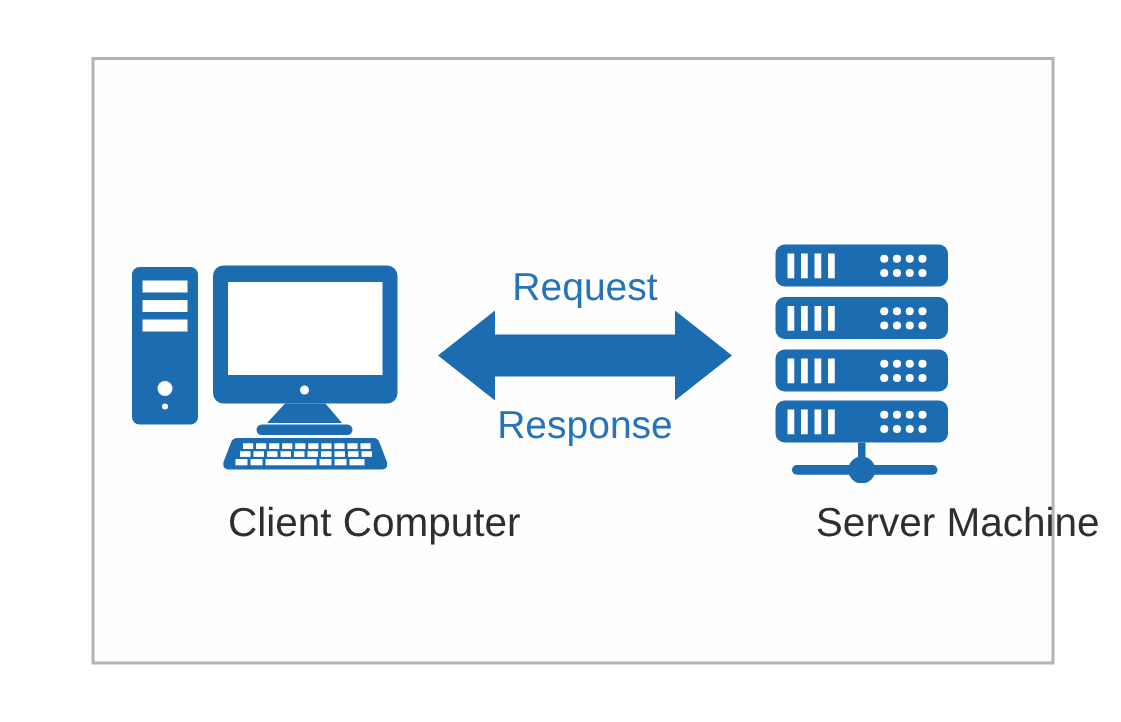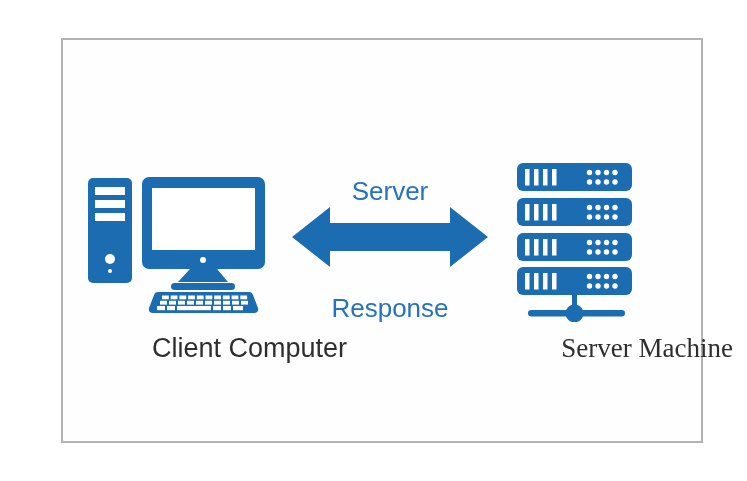--- a/index.html
+++ b/index.html
@@ -33,33 +33,33 @@
     position: absolute;
     width: 200px;
     left: 290px;
     text-align: center;
     font-size: 26px;
     line-height: 26px;
     color: var(--text-blue, #2573ba);
     white-space: nowrap;
   }
   .flow-label.request { top: 178px; }
-  .flow-label.response { top: 270px; margin-top: 25px; }
+  .flow-label.response { top: 270px; }
   .node-label {
     position: absolute;
     width: 302px;
     text-align: right;
     font-size: 27px;
     line-height: 27px;
     color: var(--label-dark, #2e2e2e);
     white-space: nowrap;
     top: 335px;
   }
   .node-label.client { left: 45px; }
-  .node-label.server { left: 431px; font-family: Liberation Serif, serif; }
+  .node-label.server { left: 431px; }
 </style>
 </head>
 <body>
 
 <div class="stage">
   <div class="border-box"></div>
 
   <svg class="abs icon-svg" style="left:85px; top:165px;" width="190" height="150" viewBox="0 0 190 150" aria-hidden="true">
 
     <g>
@@ -140,18 +140,18 @@
     <use href="#srv-row" y="36"></use>
     <use href="#srv-row" y="71"></use>
     <use href="#srv-row" y="105"></use>
     <g>
       <rect class="blue-fill" x="60" y="133" width="5" height="16"></rect>
       <rect class="blue-fill" x="16" y="148" width="97" height="6.5" rx="3.2"></rect>
       <circle class="blue-fill" cx="62.5" cy="151.3" r="9"></circle>
     </g>
   </svg>
 
-  <div class="flow-label request">Server</div>
+  <div class="flow-label request">Request</div>
   <div class="flow-label response">Response</div>
 
   <div class="node-label client">Client Computer</div>
   <div class="node-label server">Server Machine</div>
 </div>
 
 </body></html>

